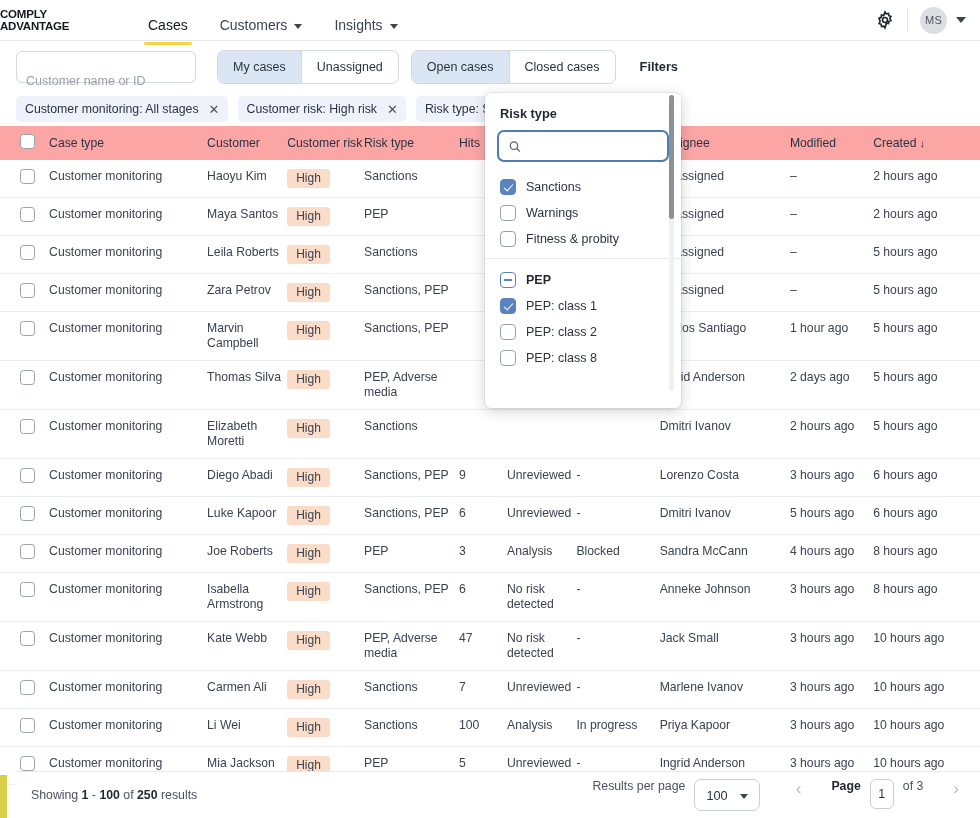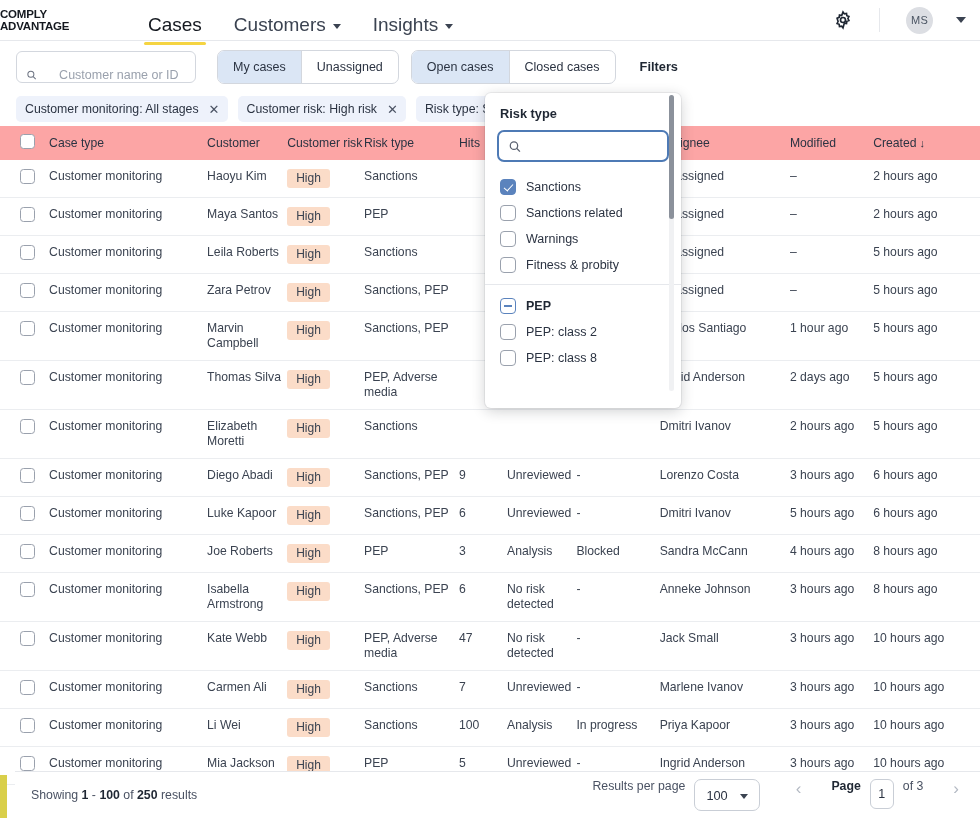--- a/index.html
+++ b/index.html
@@ -25,39 +25,39 @@
     font-size: 11.5px;
     line-height: 12.5px;
     letter-spacing: -0.2px;
     color: #14181f;
     width: 110px;
   }
   .nav { display: flex; align-items: center; margin-left: 22px; height: 100%; }
   .nav-item {
     display: flex; align-items: center; gap: 7px;
     padding: 0 16px; height: 100%;
-    font-size: 19px; color: #3b4351;
+    font-size: 14px; color: #3b4351;
     position: relative; cursor: pointer; margin-top: 10px;
   }
   .nav-item.active { color: #14181f; }
   .nav-item.active::after {
     content: ""; position: absolute;
     left: 12px; right: 12px; bottom: 0px;
     height: 3.5px; background: #f5d442; border-radius: 2px;
   }
   .chev {
     width: 0; height: 0; display:inline-block;
     border-left: 4.5px solid transparent;
     border-right: 4.5px solid transparent;
     border-top: 5px solid #3b4351;
     margin-top: 2px;
   }
   .topbar-right {
     position: absolute; right: 14px; top: 0; height: 100%;
-    display: flex; align-items: center; gap: 18px;
+    display: flex; align-items: center; gap: 4px;
   }
   .gear { width: 20px; height: 20px; cursor: pointer; }
   .divider-v { width: 1px; height: 24px; background: #e6e8ec; margin: 0 8px; }
   .avatar {
     width: 27px; height: 27px; border-radius: 50%;
     background: #dcdee3; color: #4b5563;
     font-size: 11px; display: flex; align-items: center; justify-content: center;
     letter-spacing: .3px;
   }
   .avatar-chev {
@@ -70,22 +70,23 @@
 
   
   .toolbar {
     height: 51px; display: flex; align-items: center;
     padding: 0 16px; gap: 12px;
     background: #fff;
   }
   .search-box {
     width: 180px; height: 32px;
     border: 1px solid #d3d7de; border-radius: 6px;
-    display: flex; align-items: flex-end; gap: 22px;
+    display: flex; align-items: center; gap: 22px;
     padding: 0 9px;
+    flex-direction: column;
   }
   .search-box input {
     border: 0; outline: 0; font-size: 12.5px;
     font-family: "Liberation Sans", sans-serif;
     color: #3b4351; width: 100%; background: transparent;
   }
   .search-box input::placeholder { color: #9aa1ad; }
   .seg {
     display: flex; border: 1px solid #d3d7de; border-radius: 7px;
     height: 34px; overflow: hidden; background: #fff;
@@ -561,35 +562,35 @@
     <input type="text" placeholder="" style="">
   </div>
   <div class="dd-list" id="ddlist">
       <div class="dd-group">
         <div class="dd-opt">
           <span class="dd-box checked"></span>
           <span>Sanctions</span>
         </div>
         <div class="dd-opt">
           <span class="dd-box"></span>
-          <span>Sanctions related</span>
-        </div>
-        <div class="dd-opt">
-          <span class="dd-box"></span>
           <span>Warnings</span>
         </div>
         <div class="dd-opt">
           <span class="dd-box"></span>
           <span>Fitness &amp; probity</span>
         </div>
       </div>
       <div class="dd-group">
         <div class="dd-opt bold">
           <span class="dd-box indet"></span>
           <span>PEP</span>
+        </div>
+        <div class="dd-opt">
+          <span class="dd-box checked"></span>
+          <span>PEP: class 1</span>
         </div>
         <div class="dd-opt">
           <span class="dd-box"></span>
           <span>PEP: class 2</span>
         </div>
         <div class="dd-opt">
           <span class="dd-box"></span>
           <span>PEP: class 8</span>
         </div>
       </div>

